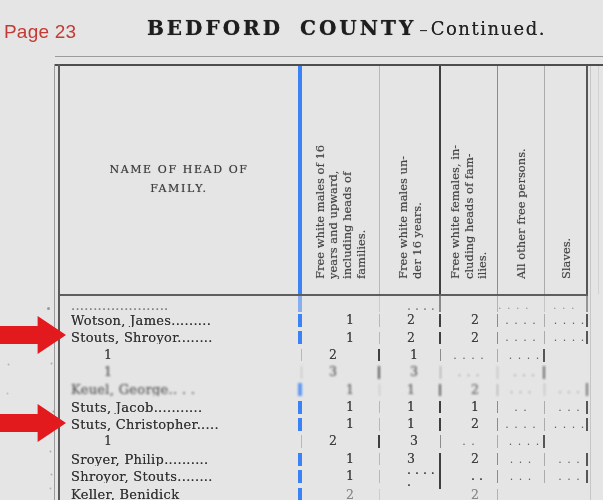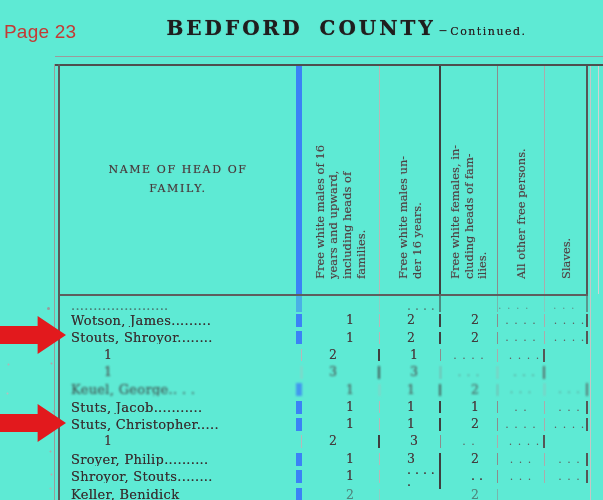--- a/index.html
+++ b/index.html
@@ -1,41 +1,41 @@
 <!DOCTYPE html>
 <html><head>
 <meta charset="utf-8">
 <style>
   html,body{margin:0;padding:0;}
   body{font-family:"DejaVu Serif", serif; background:#ffffff;}
-  #page{position:relative; width:603px; height:500px; overflow:hidden; background:#5eead4;}
+  #page{position:relative; width:603px; height:500px; overflow:hidden; background:#e5e5e5;}
 
   
   .page-label{position:absolute; left:4px; top:21px; font-family:"Liberation Sans", sans-serif;
     font-size:19px; color:#c43a35; letter-spacing:0.2px;}
   .doc-title{position:absolute; left:90px; right:0; top:16px; text-align:center; white-space:nowrap; color:#1e1e1e;}
   .doc-title .main{font-weight:bold; font-size:20px; letter-spacing:3px; word-spacing:7px;
     text-shadow:0 0 0.7px #444;}
   .doc-title .sep{font-size:17px; padding:0 3px; color:#2a2a2a;}
-  .doc-title .suffix{font-size:11px; letter-spacing:1.5px; color:#222; text-shadow:0 0 0.6px #555;}
+  .doc-title .suffix{font-size:18px; letter-spacing:1.5px; color:#222; text-shadow:0 0 0.6px #555;}
 
   
   .rule{position:absolute; background:#999;}
   .rule-top-a{left:55px; right:0; top:56px; height:1px; background:#9b9b9b;}
   .rule-top-b{left:55px; right:0; top:64px; height:2px; background:#4e4e4e;}
   .rule-left-a{left:54px; top:64px; bottom:0; width:1px; background:#9a9a9a;}
   .rule-left-b{left:58px; top:64px; bottom:0; width:2px; background:#5a5a5a;}
   .rule-right-faint{left:590px; top:66px; bottom:0; width:1px; background:#c6c6c6;}
   .rule-right-header{left:598px; top:66px; height:228px; width:1px; background:#d2d2d2;}
 
   
   .census{position:absolute; left:60px; top:66px; width:528px; color:#343434;}
   .hdr, .row{display:grid; grid-template-columns:242px 78px 61px 57px 47px 43px;}
   .cell{box-sizing:border-box; overflow:hidden; position:relative;}
-  .cell.name{border-right:6px solid #3b82f6;}
+  .cell.name{border-right:4px solid #3b82f6;}
   .cell.c1{border-right:1px solid #b8b8b8;}
   .cell.c2{border-right:2px solid #3f3f3f;}
   .cell.c3{border-right:1px solid #8c8c8c;}
   .cell.c4{border-right:1px solid #ababab;}
   .cell.c5{border-right:2px solid #565656;}
 
   .hdr{height:228px; border-bottom:2px solid #5e5e5e;}
   .hdr .name{display:flex; align-items:center; justify-content:center;}
   .name-hdr-text{white-space:pre-line; text-align:center; font-size:11px; letter-spacing:1.6px;
     line-height:1.7; color:#3f3f3f; text-shadow:0 0 0.7px #777;}

